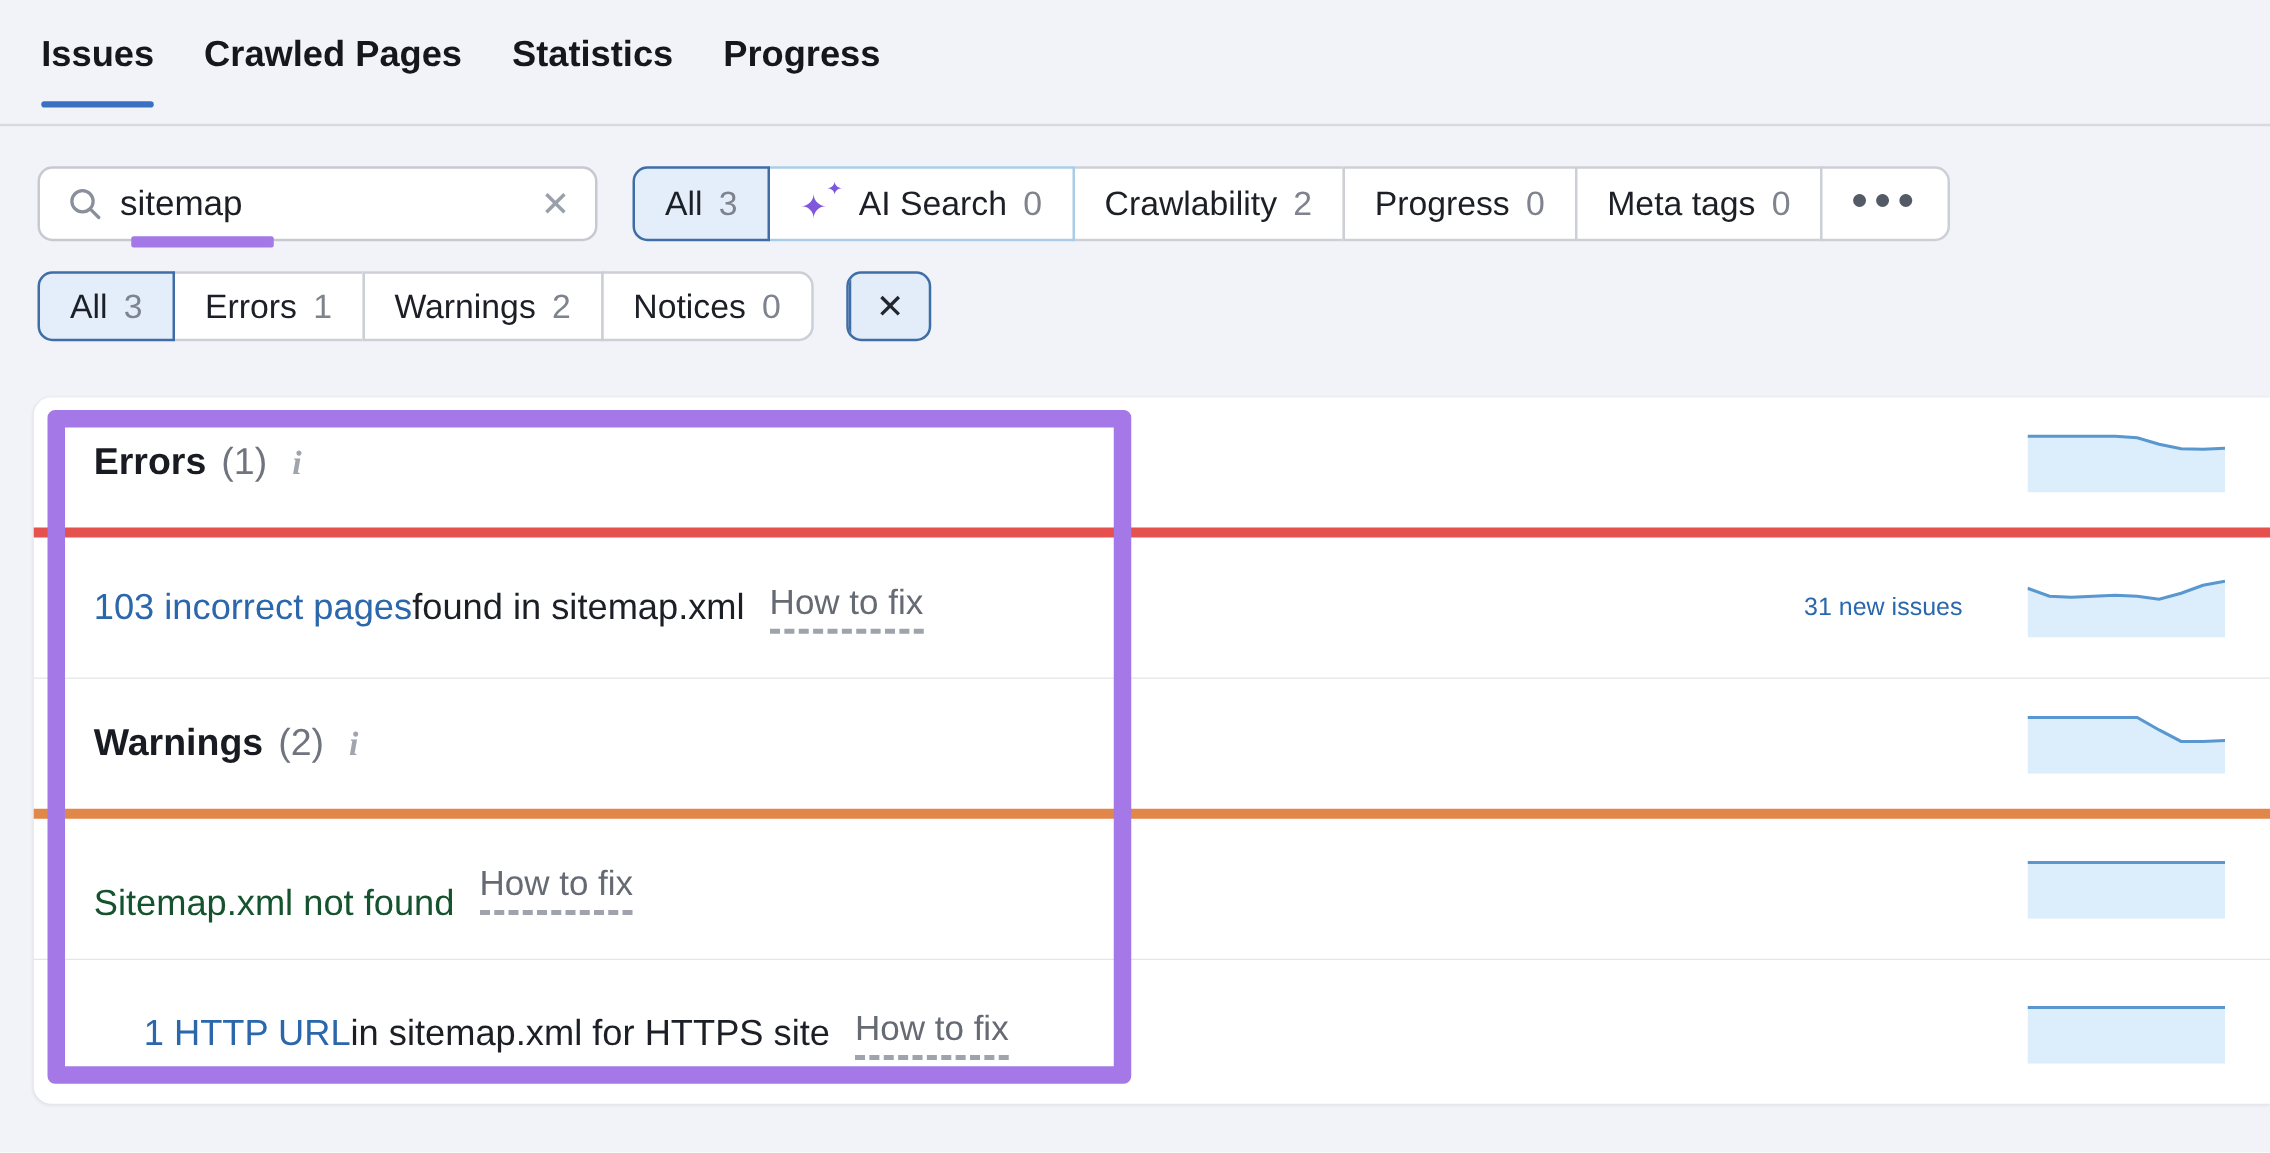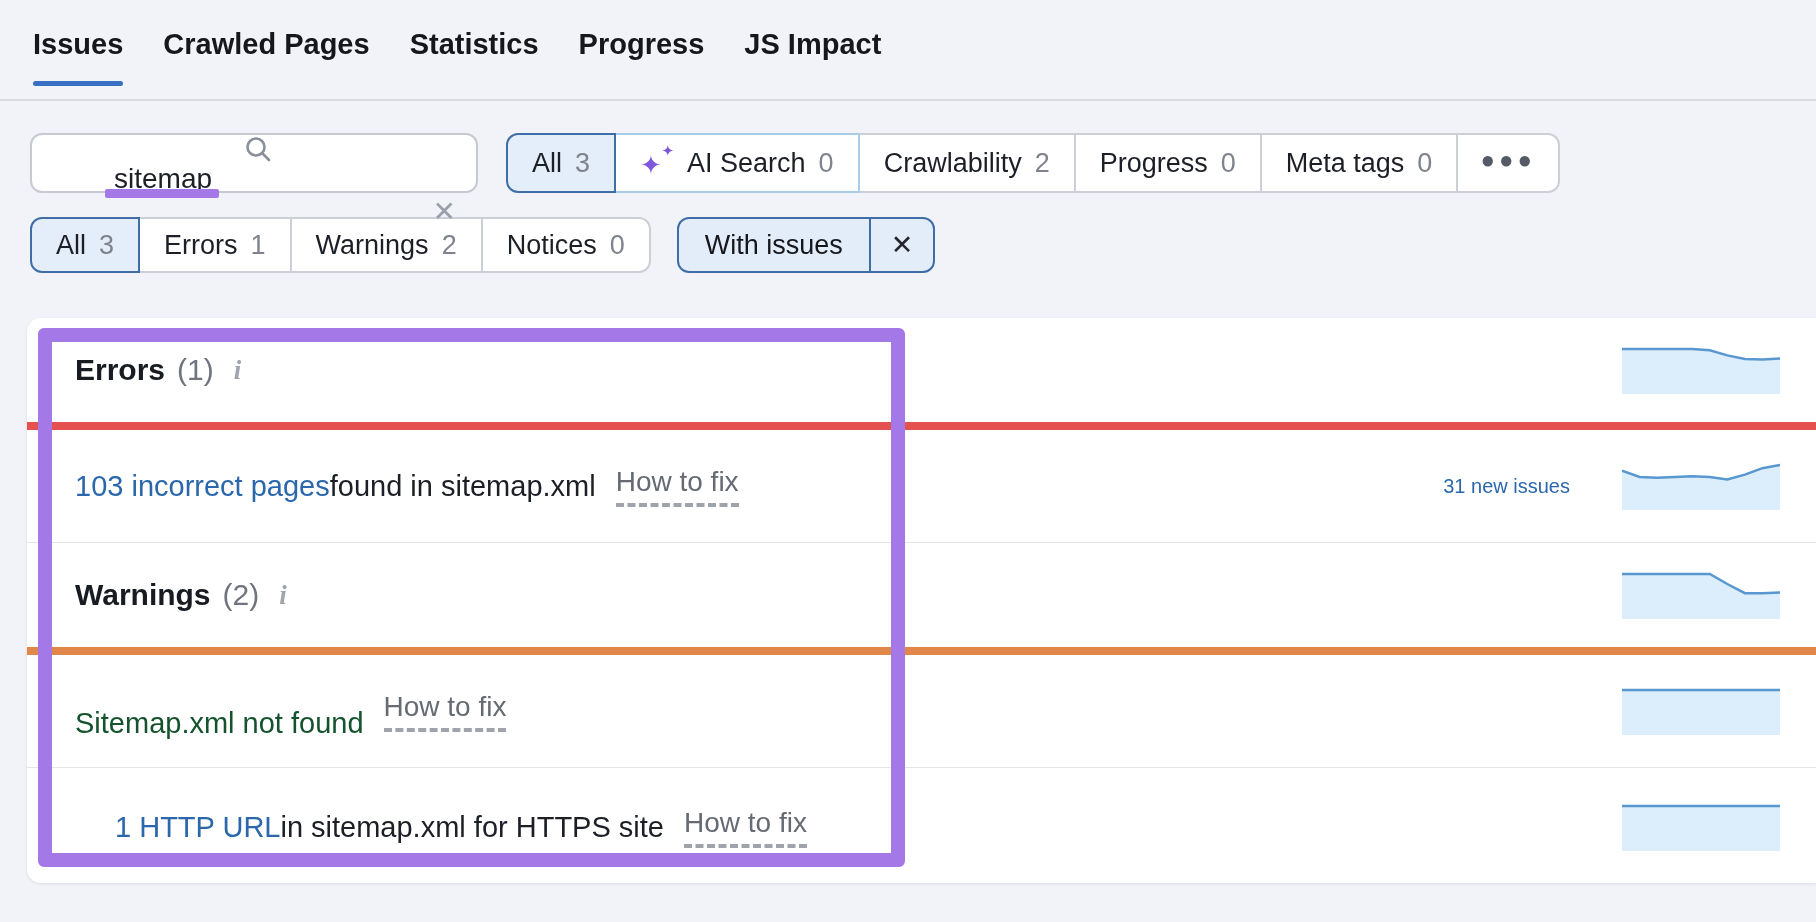--- a/index.html
+++ b/index.html
@@ -21,21 +21,21 @@
     content:""; position:absolute; left:0; right:0; bottom:-3px; height:5px;
     background:#3a70c2; border-radius:3px;
   }
 
   
   .filters { position:relative; padding:32px 0 0 30px; }
   .filter-row { display:flex; align-items:flex-start; }
   .search {
     position:relative; display:flex; align-items:center;
     width:448px; height:60px; background:#fff;
-    border:2px solid #c6c9d1; border-radius:12px; margin-right:28px;flex-direction:column;
+    border:2px solid #c6c9d1; border-radius:12px; margin-right:28px;
   }
   .search svg { margin:0 14px 0 22px; flex:none; }
   .search input {
     border:none; outline:none; font-size:28px; color:#1c1f26; width:280px;
     font-family:inherit; background:transparent;
   }
   .search .clear { margin-left:auto; margin-right:20px; font-size:28px; color:#9aa0aa; cursor:pointer; }
   .hl-underline {
     position:absolute; left:73px; bottom:-7px; width:114px; height:9px;
     border-radius:2px;
@@ -108,21 +108,20 @@
 <body>
 
 <div class="page">
 
   <nav class="topnav">
     <div class="tabs" id="nav-tabs">
         <div class="tab active">Issues</div>
         <div class="tab">Crawled Pages</div>
         <div class="tab">Statistics</div>
         <div class="tab">Progress</div>
-        <div class="tab">JS Impact</div>
       </div>
   </nav>
 
   <div class="filters">
     <div class="filter-row">
       <div class="search">
         <svg width="28" height="28" viewBox="0 0 28 28">
           <circle cx="12" cy="12" r="8.5" fill="none" stroke="#8a909b" stroke-width="2.6"></circle>
           <line x1="18.5" y1="18.5" x2="25" y2="25" stroke="#8a909b" stroke-width="2.6" stroke-linecap="round"></line>
         </svg>
@@ -174,21 +173,20 @@
           <div class="chip">
             <span>Warnings</span>
             <span class="count">2</span>
           </div>
           <div class="chip">
             <span>Notices</span>
             <span class="count">0</span>
           </div>
         </div>
       <div class="applied-chip">
-        <span class="lbl">With issues</span>
         <span class="vsep"></span>
         <button class="x">✕</button>
       </div>
     </div>
   </div>
 
   <div class="card">
     <div id="rows">
         <div class="row header-row">
           <span class="sec-title">Errors</span>

